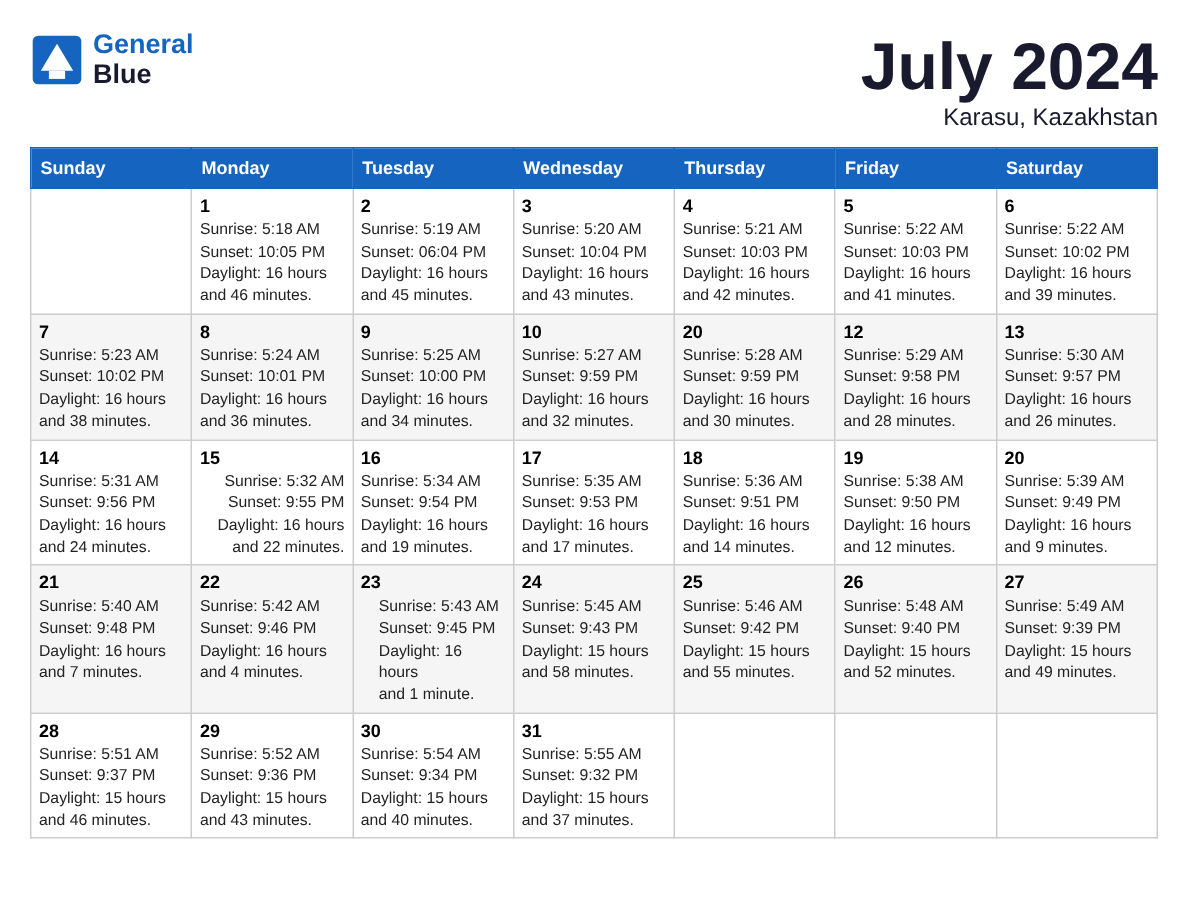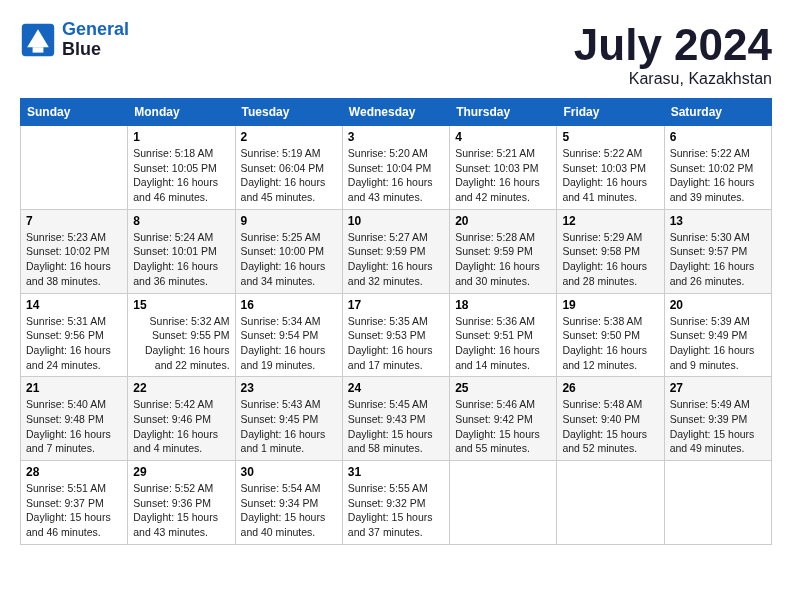--- a/index.html
+++ b/index.html
@@ -283,21 +283,21 @@
         </td>
         <td>
           <div class="day-number">22</div>
           <div class="day-info" style="white-space: pre-line;">Sunrise: 5:42 AM
 Sunset: 9:46 PM
 Daylight: 16 hours
 and 4 minutes.</div>
         </td>
         <td>
           <div class="day-number">23</div>
-          <div class="day-info" style="white-space: pre-line;">Sunrise: 5:43 AM
+          <div class="day-info" style="white-space: pre-line; margin-left: 12px;">Sunrise: 5:43 AM
 Sunset: 9:45 PM
 Daylight: 16 hours
 and 1 minute.</div>
         </td>
         <td>
           <div class="day-number">24</div>
           <div class="day-info" style="white-space: pre-line;">Sunrise: 5:45 AM
 Sunset: 9:43 PM
 Daylight: 15 hours
 and 58 minutes.</div>

